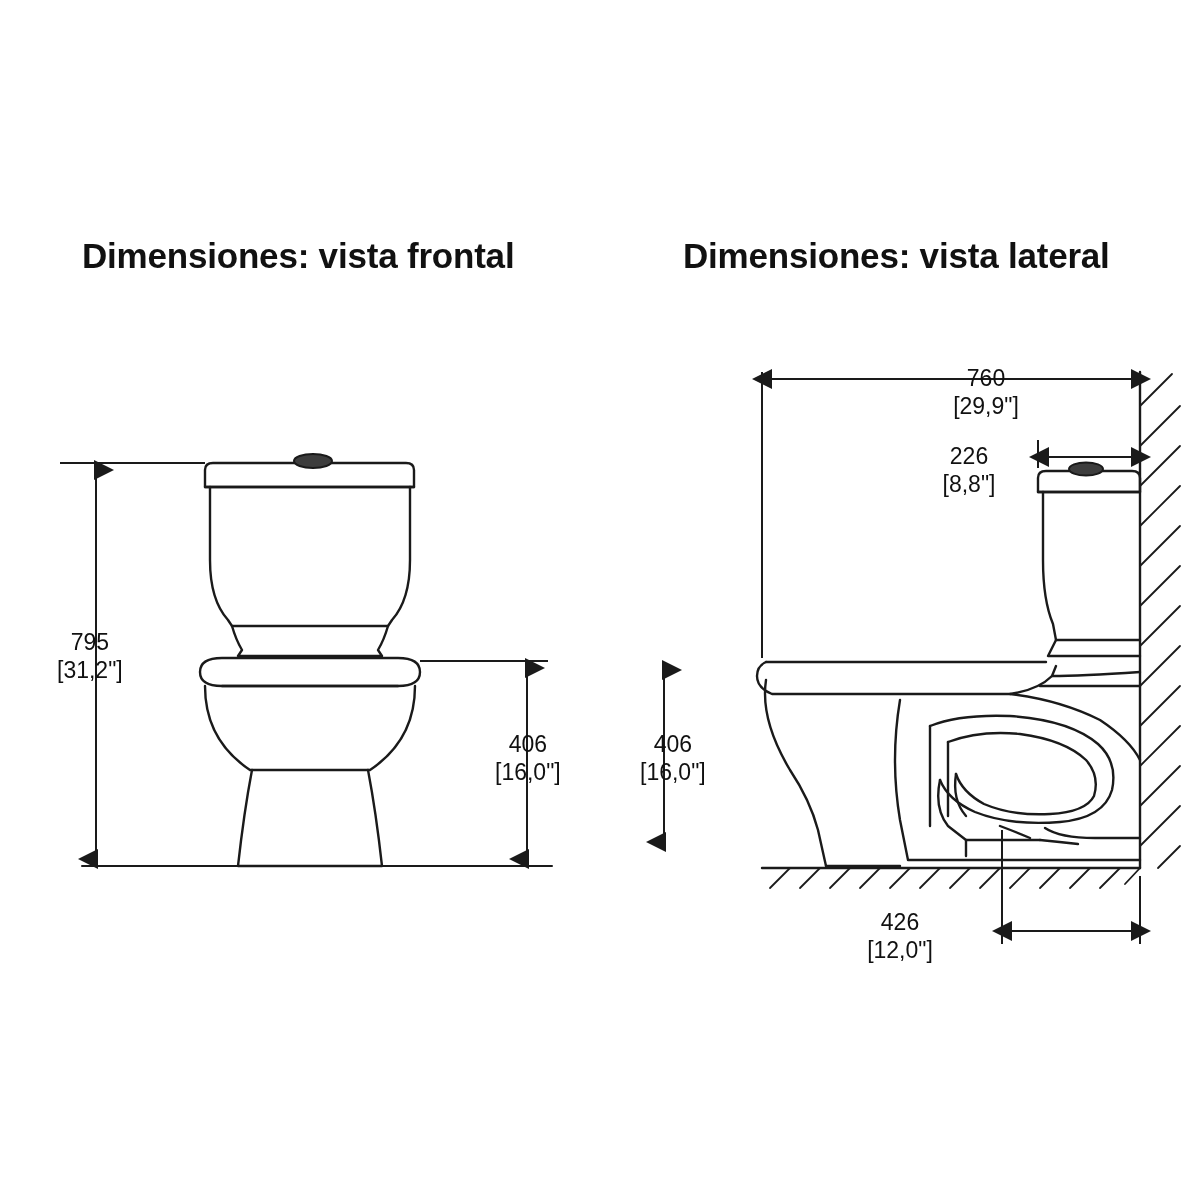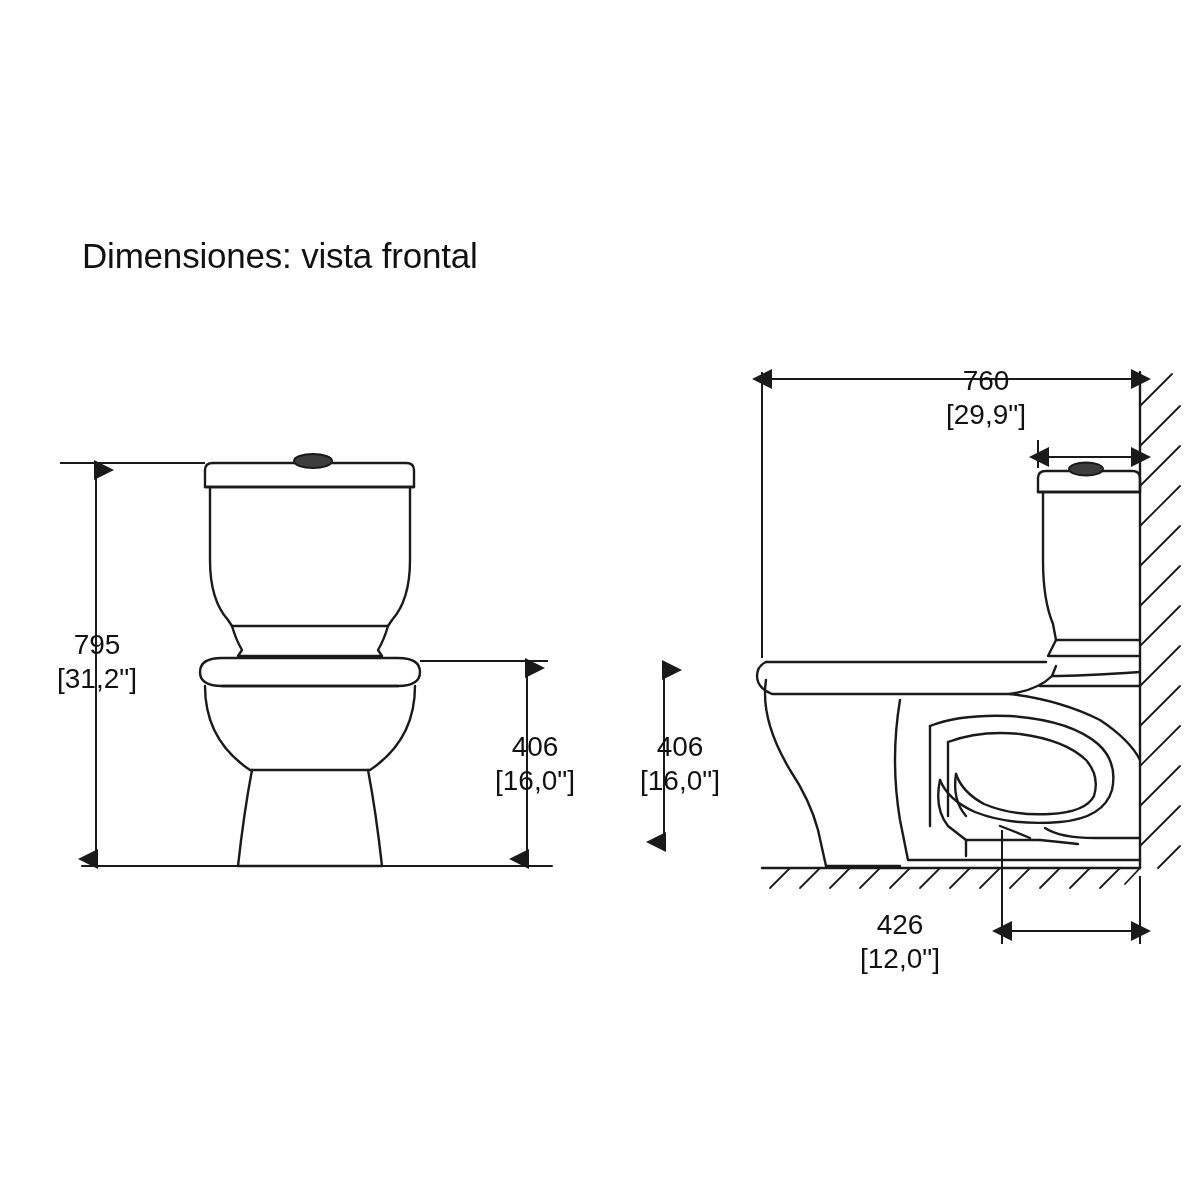--- a/index.html
+++ b/index.html
@@ -15,32 +15,32 @@
     overflow: hidden;
   }
   #sheet {
     position: relative;
     width: 1200px;
     height: 1200px;
   }
   .view-title {
     position: absolute;
     font-size: 35px;
-    font-weight: 400;
+    font-weight: 700;
     color: #111111;
     white-space: nowrap;
     letter-spacing: -0.2px;
     text-align: center;
   }
   #front-title { left: 82px; top: 236px; }
   #side-title  { left: 683px; top: 236px; }
 
   .dim-label {
     position: absolute;
-    font-size: 28px;
+    font-size: 23px;
     line-height: 1.22;
     color: #111111;
     white-space: nowrap;
     font-weight: 400;
   }
   .dim-label .l2 { display: block; }
   .dim-label.ctr { text-align: center; }
 
   #lbl-795 { left: 57px;  top: 628px; text-align: center; }
   #lbl-406-front { left: 495px; top: 730px; }
@@ -55,20 +55,21 @@
     width: 1200px;
     height: 1200px;
   }
 </style>
 </head>
 <body>
 
 <div id="sheet">
 
   <div class="view-title" id="front-title">Dimensiones: vista frontal</div>
+  <div class="view-title" id="side-title">Dimensiones: vista lateral</div>
 
   <svg class="layer" id="front-view-svg" viewBox="0 0 1200 1200">
     <g fill="none" stroke="#1a1a1a" stroke-width="2.4" stroke-linejoin="round" stroke-linecap="round">
 
       <path d="M205 487 L205 470 Q205 463 213 463 L406 463 Q414 463 414 470 L414 487 Z"></path>
       <path d="M205 487 L414 487"></path>
 
       <ellipse cx="313" cy="461" rx="19" ry="7" fill="#3d3d3d" stroke="#1a1a1a" stroke-width="2"></ellipse>
 
       <path d="M210 487 L210 560 Q210 600 228 620 L232 626 L388 626 L392 620 Q410 600 410 560 L410 487"></path>
@@ -227,20 +228,24 @@
         <path d="M11 6 L1 1 L1 11 Z" fill="#1a1a1a"></path>
       </marker>
     </defs>
   </svg>
 
   <div class="dim-label ctr" id="lbl-760" style="width:160px">
     <span>760</span>
     <span class="l2">[29,9"]</span>
   </div>
 
+  <div class="dim-label ctr" id="lbl-226" style="width:112px">
+    <span>226</span>
+    <span class="l2">[8,8"]</span>
+  </div>
 
   <div class="dim-label ctr" id="lbl-406-side">
     <span>406</span>
     <span class="l2">[16,0"]</span>
   </div>
 
   <div class="dim-label ctr" id="lbl-305" style="width:110px">
     <span>426</span>
     <span class="l2">[12,0"]</span>
   </div>

